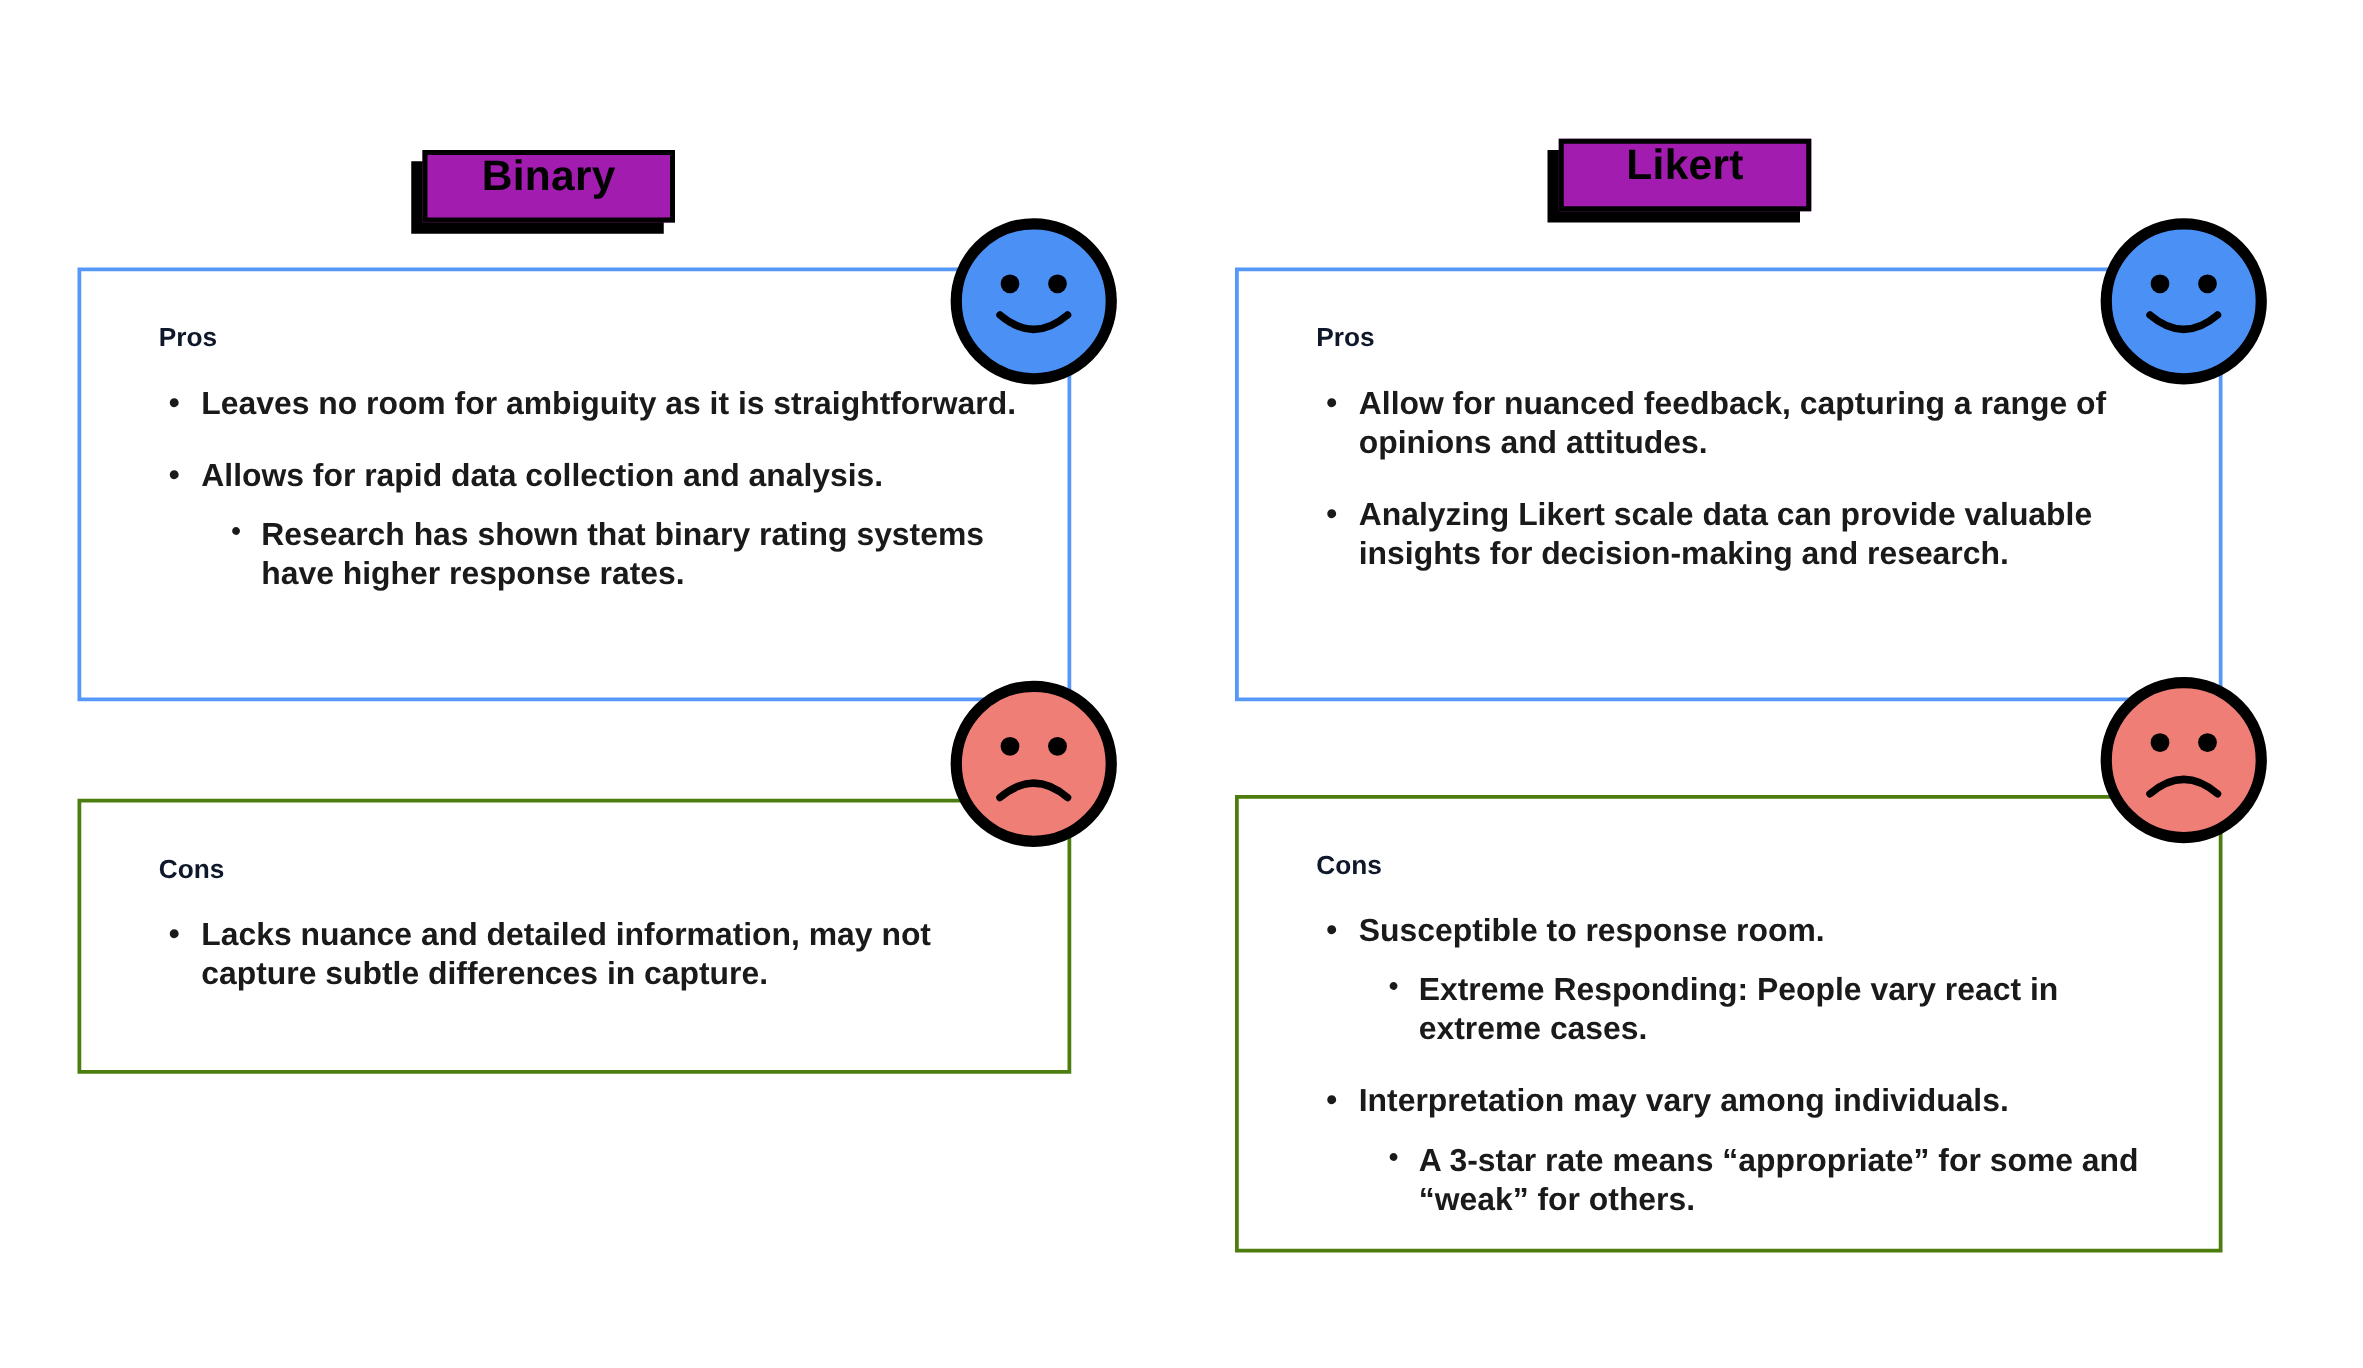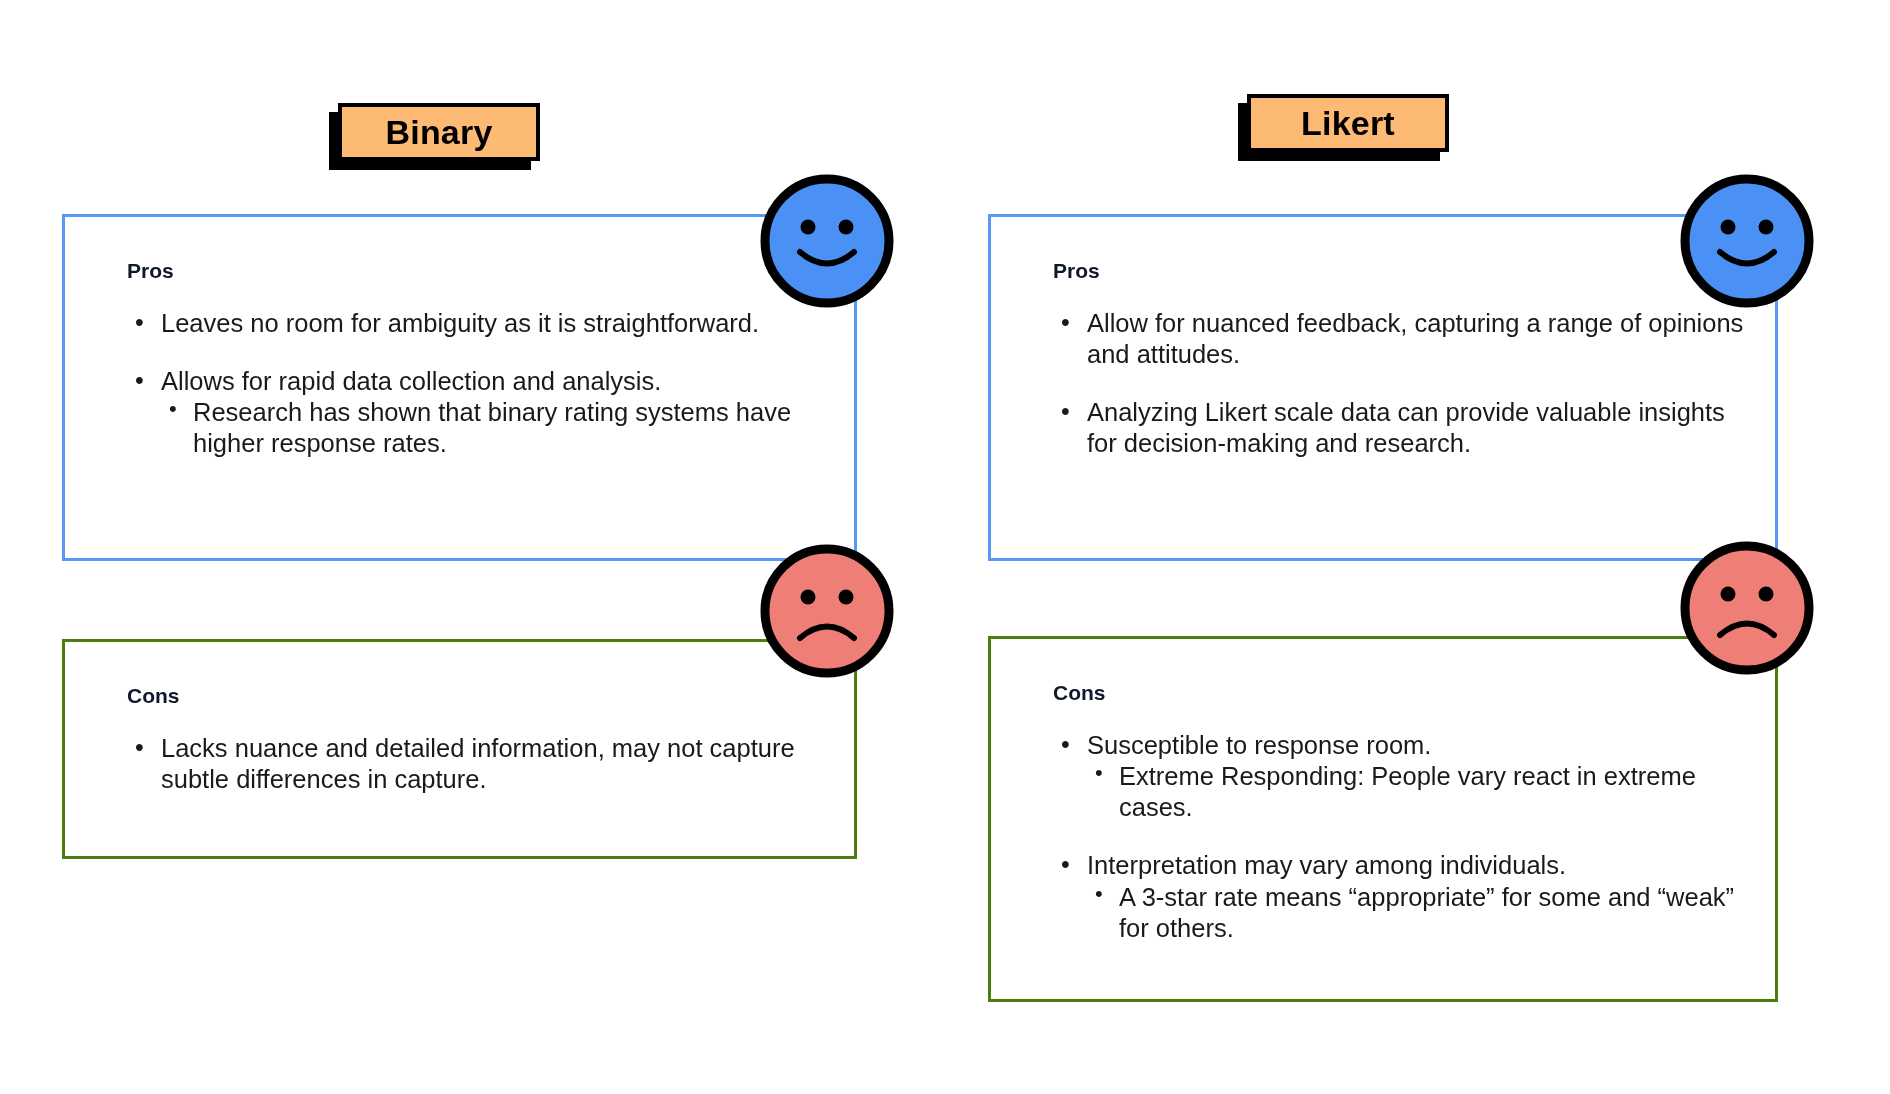--- a/index.html
+++ b/index.html
@@ -19,26 +19,27 @@
 
   .canvas {
     position: absolute;
     inset: 0;
   }
 
   
   .badge {
     position: absolute;
     box-sizing: border-box;
-    background: #fdba74;
+    background: #a21caf;
     border: 4px solid #000000;
     box-shadow: -9px 9px 0 0 #000000;
     display: flex;
-    align-items: center;
+    align-items: flex-start;
     justify-content: center;
+    margin-top: 17px;
   }
   .badge-label {
     font-size: 34px;
     font-weight: bold;
     color: #000000;
     letter-spacing: 0.2px;
     line-height: 1;
   }
 
   #badge-binary { left: 338px; top: 103px; width: 202px; height: 58px; }
@@ -76,34 +77,35 @@
     margin: 0;
     padding: 0 0 0 34px;
     list-style: none;
   }
   ul.bullets > li {
     position: relative;
     font-size: 25.5px;
     line-height: 1.22;
     color: #1a1a1a;
     margin: 0 0 27px 0;
+    font-weight: bold;
   }
   ul.bullets > li:last-child { margin-bottom: 0; }
   ul.bullets > li > .btxt { display: block; }
   ul.bullets > li > .btxt::before {
     content: "\2022";
     position: absolute;
     left: -26px;
     top: -1px;
     font-size: 25px;
     line-height: 1.22;
     color: #1a1a1a;
   }
   ul.sub {
-    margin: 0;
+    margin: 16px;
     padding: 0 0 0 32px;
     list-style: none;
   }
   ul.sub > li {
     position: relative;
     font-size: 25.5px;
     line-height: 1.22;
     color: #1a1a1a;
     margin: 0;
   }

